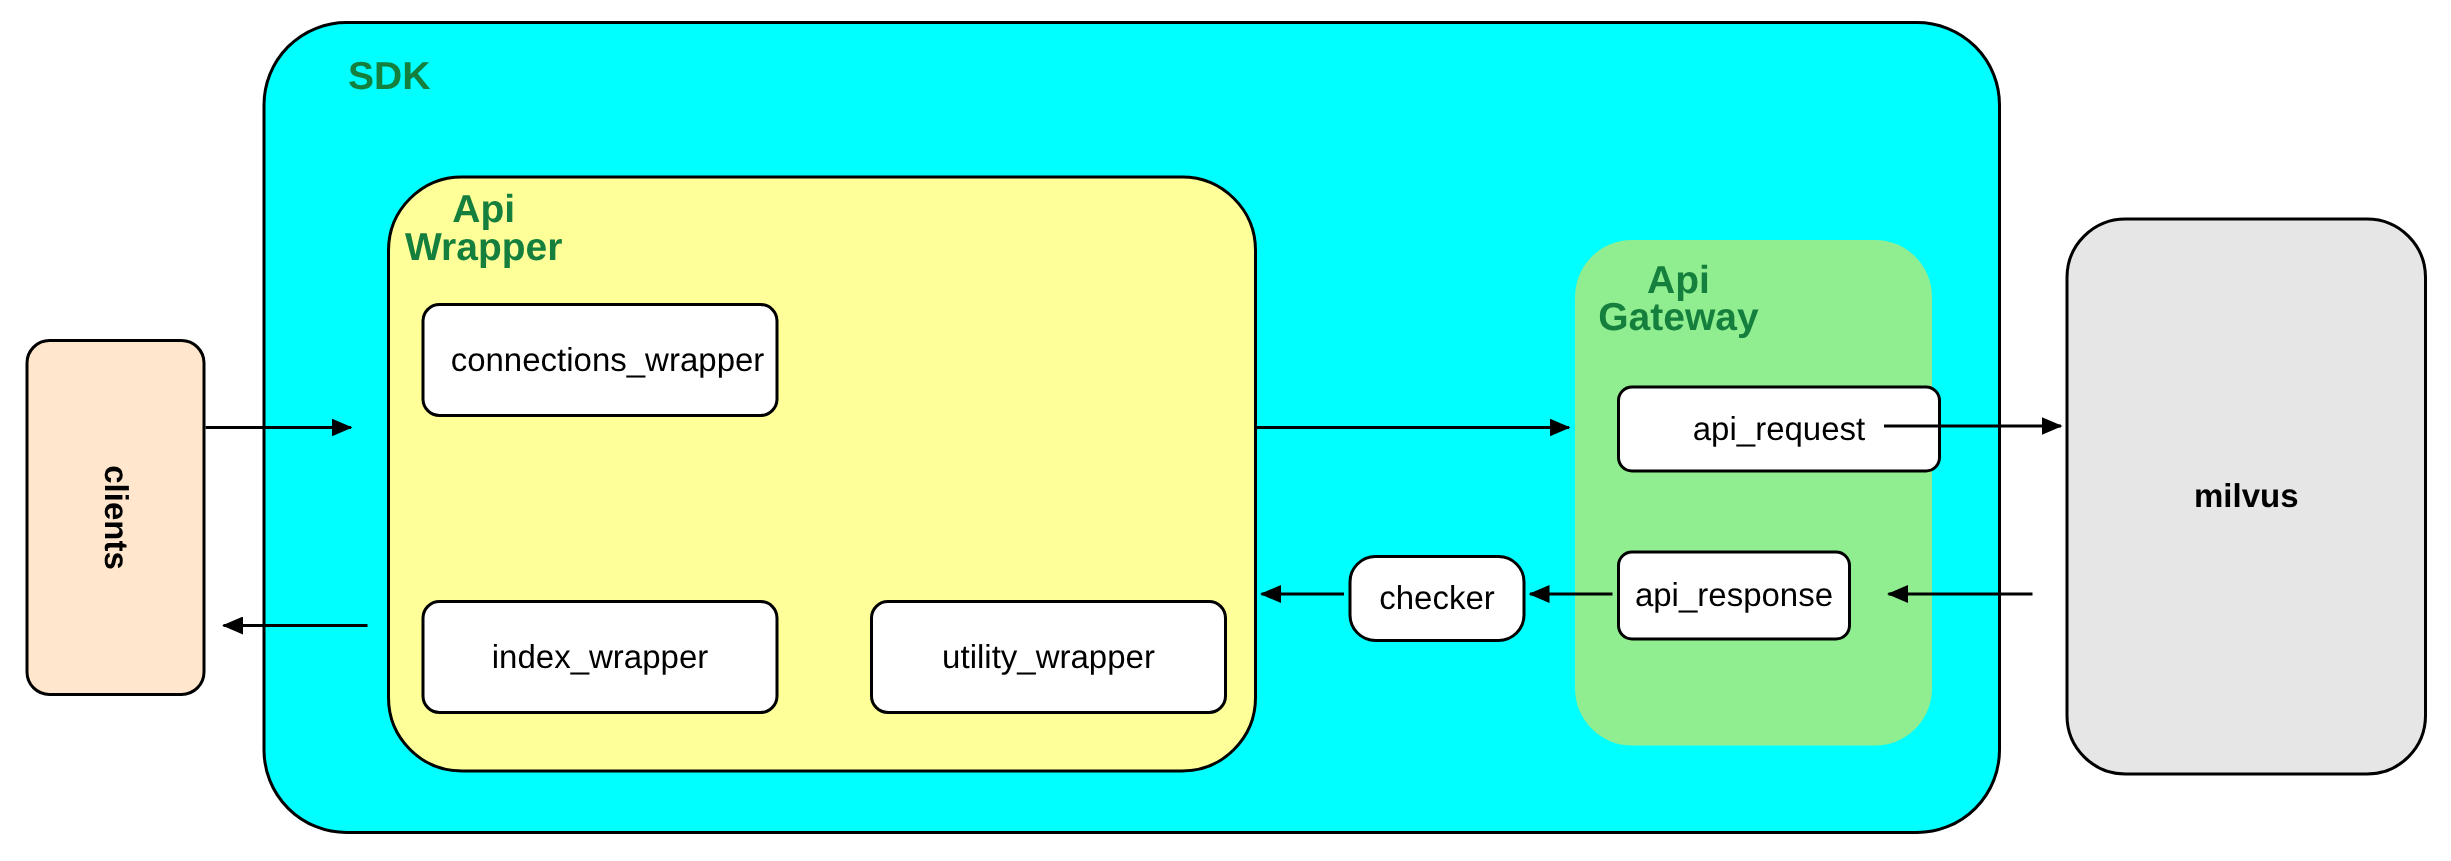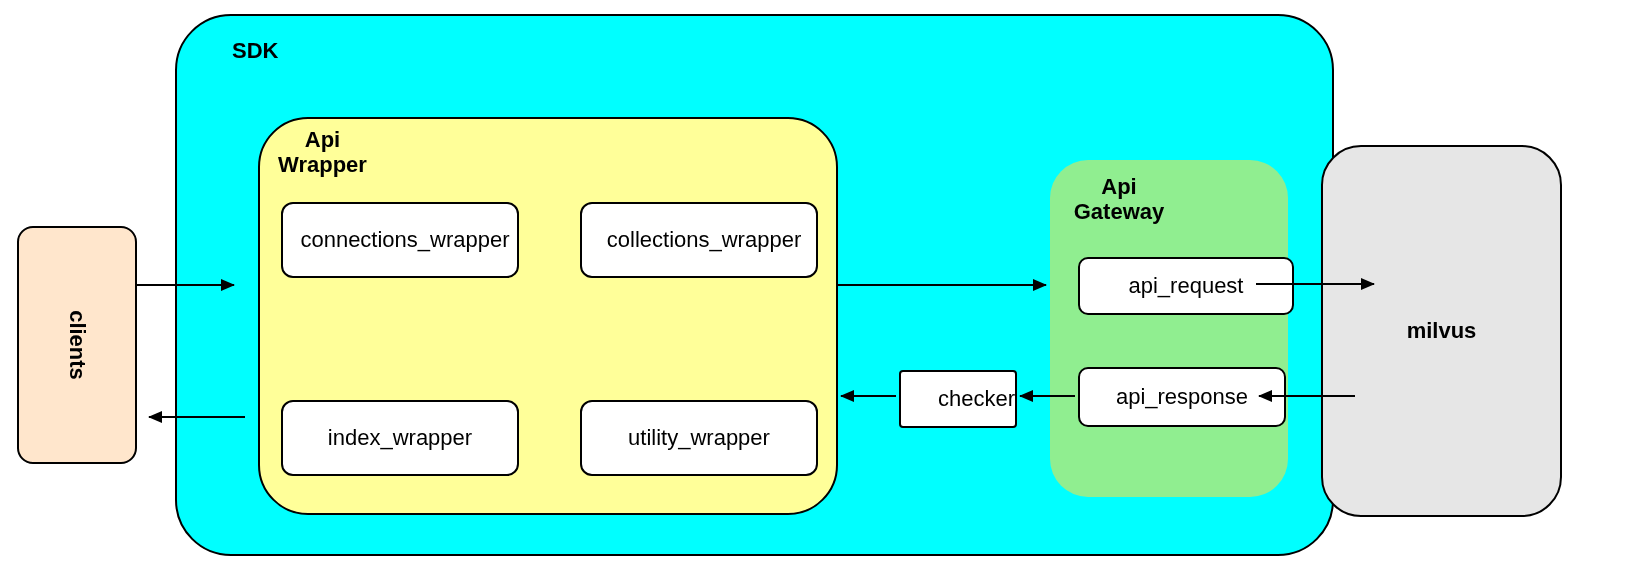--- a/index.html
+++ b/index.html
@@ -22,22 +22,22 @@
     display: flex;
     align-items: center;
     justify-content: center;
     font-size: 22px;
     color: #000000;
     background: var(--color-node-fill, #FFFFFF);
   }
   .container-label {
     position: absolute;
     font-weight: bold;
-    font-size: 22px;
-    color: #000000;
+    font-size: 26px;
+    color: #15803d;
     white-space: pre-line;
     text-align: center;
     line-height: 25px;
   }
   
   .clients {
     left: 17px; top: 226px;
     width: 120px; height: 238px;
     border-radius: 16px;
     background: var(--color-clients-fill, #FFE6CC);
@@ -81,41 +81,40 @@
   }
   .wn-r1 { top: 83px; padding-left: 10px; }
   .wn-r2 { top: 180px; }
   .wn-r3 { top: 281px; }
   .wn-c1 { left: 21px; }
   .wn-c2 { left: 320px; }
   
   .checker {
     left: 722px; top: 354px;
     width: 118px; height: 58px;
-    border-radius: 4px;
-    justify-content: flex-end;
+    border-radius: 18px;
   }
   
   .api-gateway {
     position: absolute;
     box-sizing: border-box;
     left: 873px; top: 144px;
     width: 238px; height: 337px;
     border-radius: 38px;
     background: var(--color-gateway-fill, #90EE90);
   }
   .api-gateway-label {
     left: 0; top: 14px;
     width: 138px;
   }
   .gw-request  { left: 28px; top: 97px;  width: 216px; height: 58px; border-radius: 10px; }
-  .gw-response { left: 28px; top: 207px; width: 208px; height: 60px; border-radius: 10px; }
+  .gw-response { left: 28px; top: 207px; width: 156px; height: 60px; border-radius: 10px; }
   
   .milvus {
-    left: 1321px; top: 145px;
+    left: 1377px; top: 145px;
     width: 241px; height: 372px;
     border-radius: 40px;
     background: var(--color-milvus-fill, #E6E6E6);
     font-weight: bold;
   }
   
   .arrows {
     position: absolute;
     left: 0; top: 0;
     width: 1634px; height: 574px;
@@ -136,23 +135,20 @@
   </div>
 
   <div class="sdk">
     <div class="container-label sdk-label">SDK</div>
 
     <div class="api-wrapper">
       <div class="container-label api-wrapper-label">Api
 Wrapper</div>
       <div class="node wrapper-node wn-r1 wn-c1">
         <span>connections_wrapper</span>
-      </div>
-      <div class="node wrapper-node wn-r1 wn-c2">
-        <span>collections_wrapper</span>
       </div>
       <div class="node wrapper-node wn-r3 wn-c1">
         <span>index_wrapper</span>
       </div>
       <div class="node wrapper-node wn-r3 wn-c2">
         <span>utility_wrapper</span>
       </div>
     </div>
 
     <div class="node checker">

